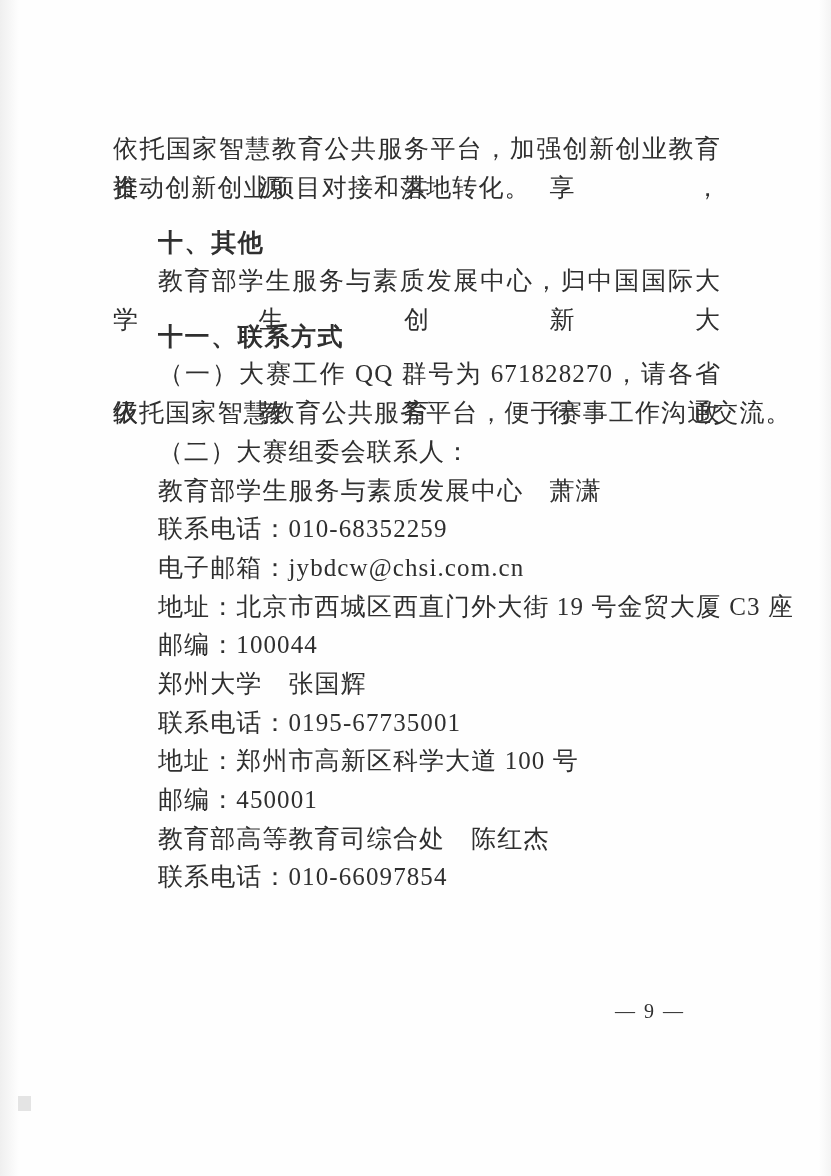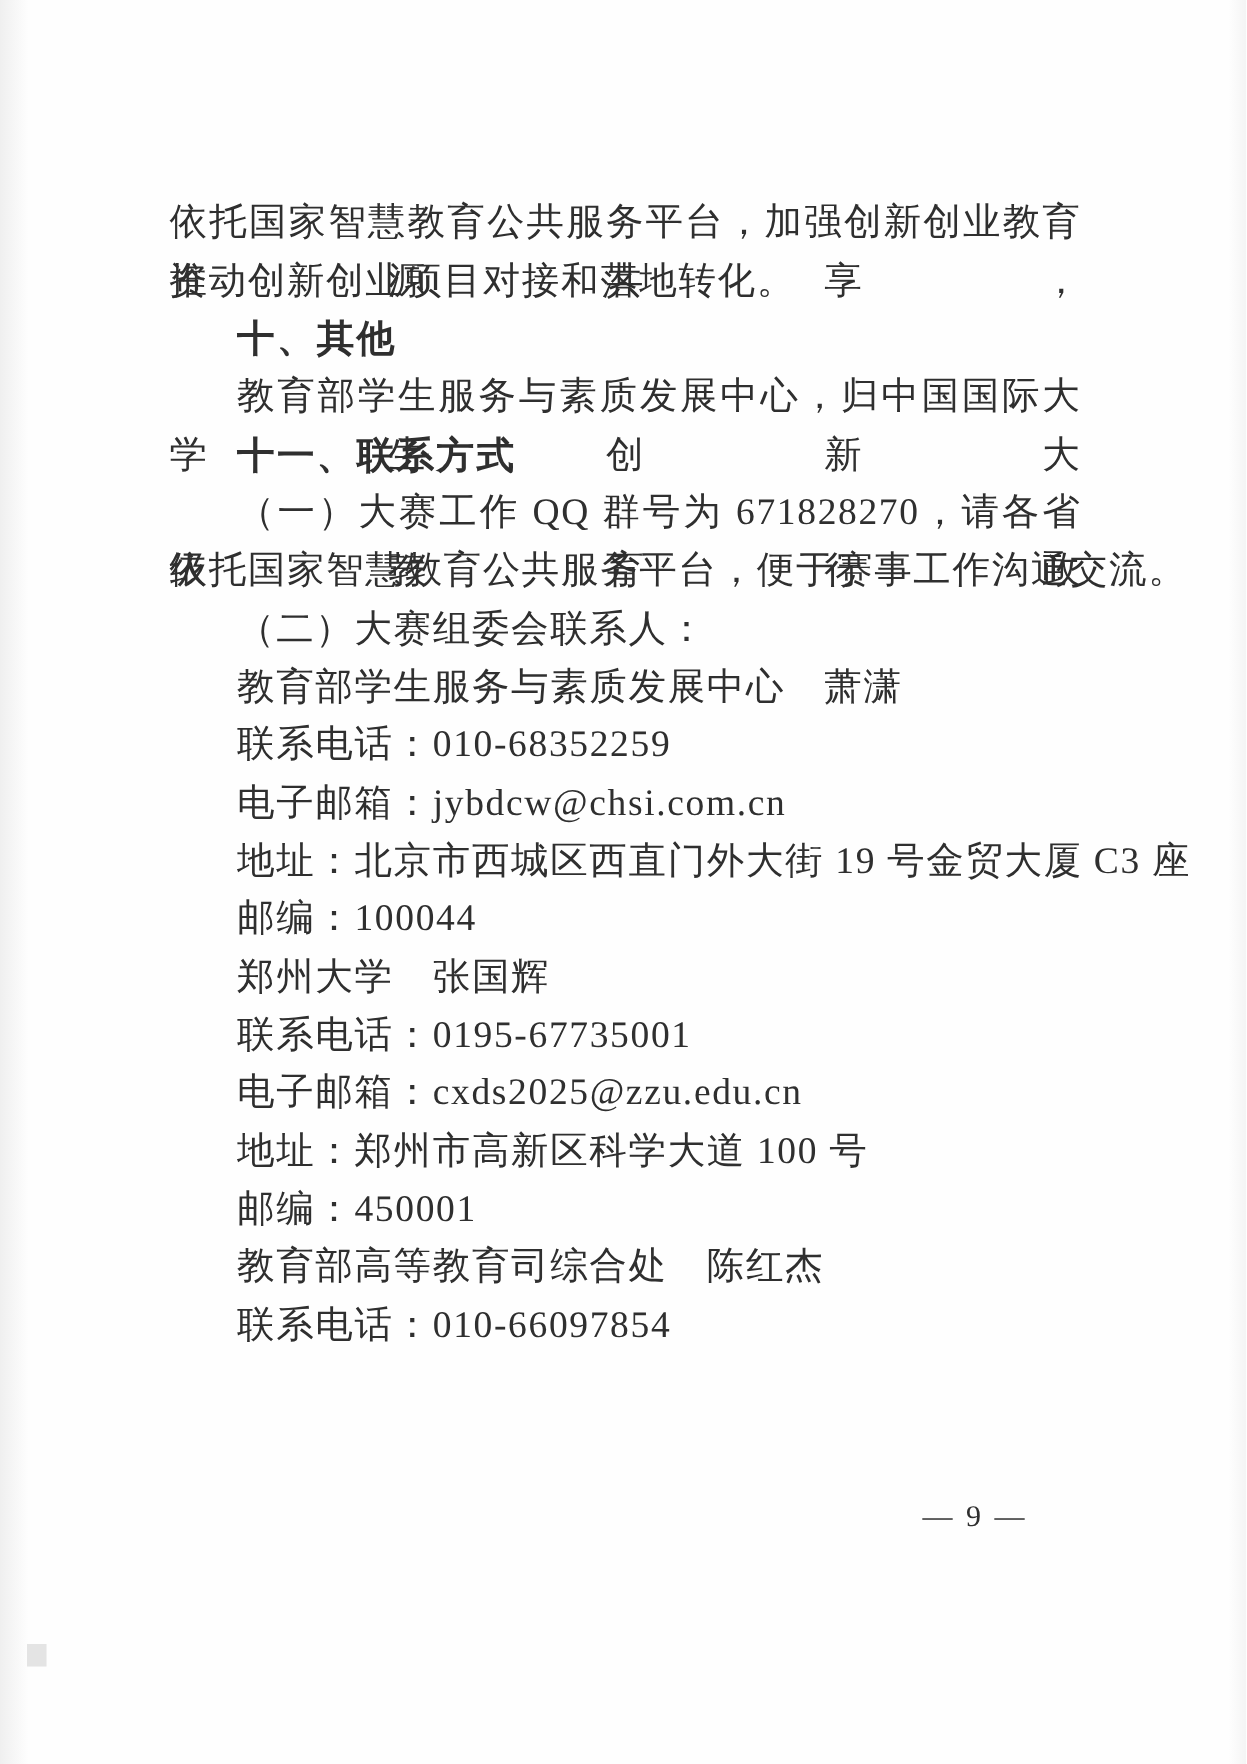--- a/index.html
+++ b/index.html
@@ -57,20 +57,21 @@
     text-align: justify;
     text-align-last: justify;
   }
   .line.indent {
     text-indent: 45px;
   }
   .line.heading {
     font-family: "Liberation Sans", "DejaVu Sans", sans-serif;
     font-weight: bold;
     letter-spacing: 1.6px;
+    margin-top: 16px;
   }
   .page-number {
     position: absolute;
     top: 996px;
     right: 146px;
     font-size: 20px;
     line-height: 30px;
     letter-spacing: 2px;
     color: #2f2f2f;
     font-family: "Liberation Serif", "DejaVu Serif", serif;
@@ -93,21 +94,20 @@
       <div class="line indent fill">（一）大赛工作 QQ 群号为 671828270，请各省级教育行政</div>
       <div class="line">依托国家智慧教育公共服务平台，便于赛事工作沟通交流。</div>
       <div class="line indent">（二）大赛组委会联系人：</div>
       <div class="line indent">教育部学生服务与素质发展中心　萧潇</div>
       <div class="line indent">联系电话：010-68352259</div>
       <div class="line indent">电子邮箱：jybdcw@chsi.com.cn</div>
       <div class="line indent">地址：北京市西城区西直门外大街 19 号金贸大厦 C3 座</div>
       <div class="line indent">邮编：100044</div>
       <div class="line indent">郑州大学　张国辉</div>
       <div class="line indent">联系电话：0195-67735001</div>
-      <div class="line indent">电子邮箱：cxds2025@zzu.edu.cn</div>
       <div class="line indent">地址：郑州市高新区科学大道 100 号</div>
       <div class="line indent">邮编：450001</div>
       <div class="line indent">教育部高等教育司综合处　陈红杰</div>
       <div class="line indent">联系电话：010-66097854</div>
     </div>
 
   <div class="page-number">— 9 —</div>
 </div>
 
 </body></html>

